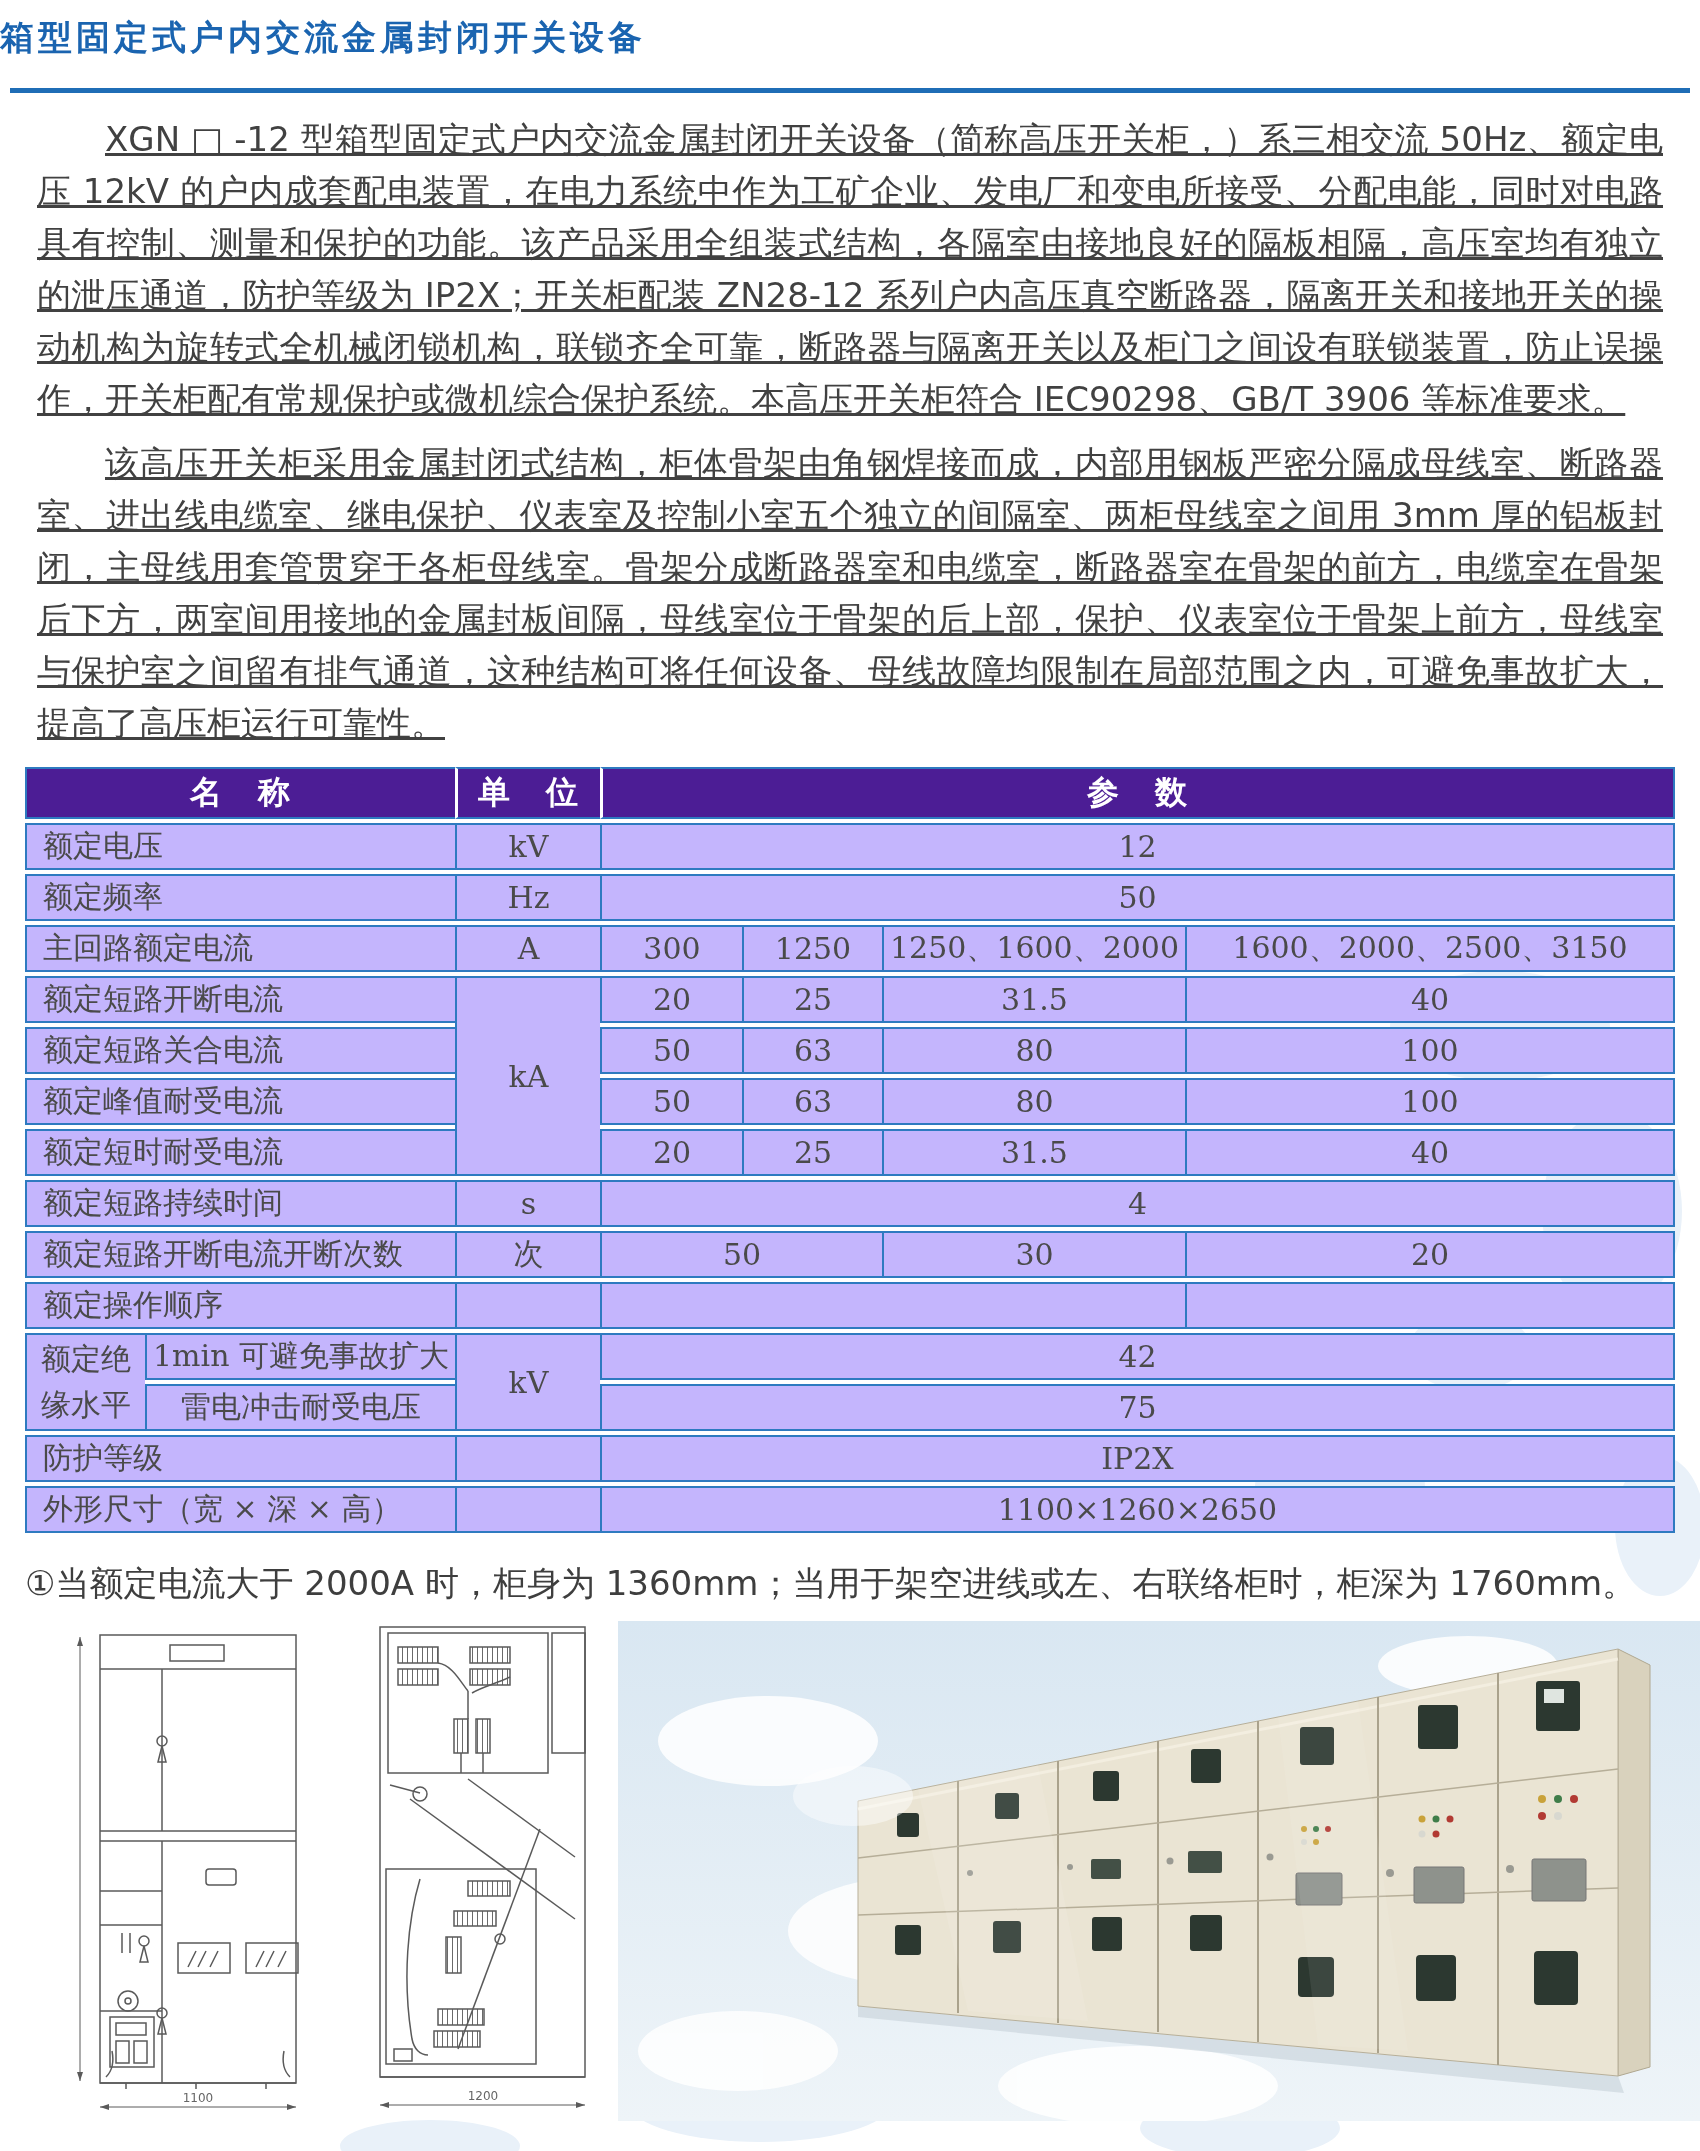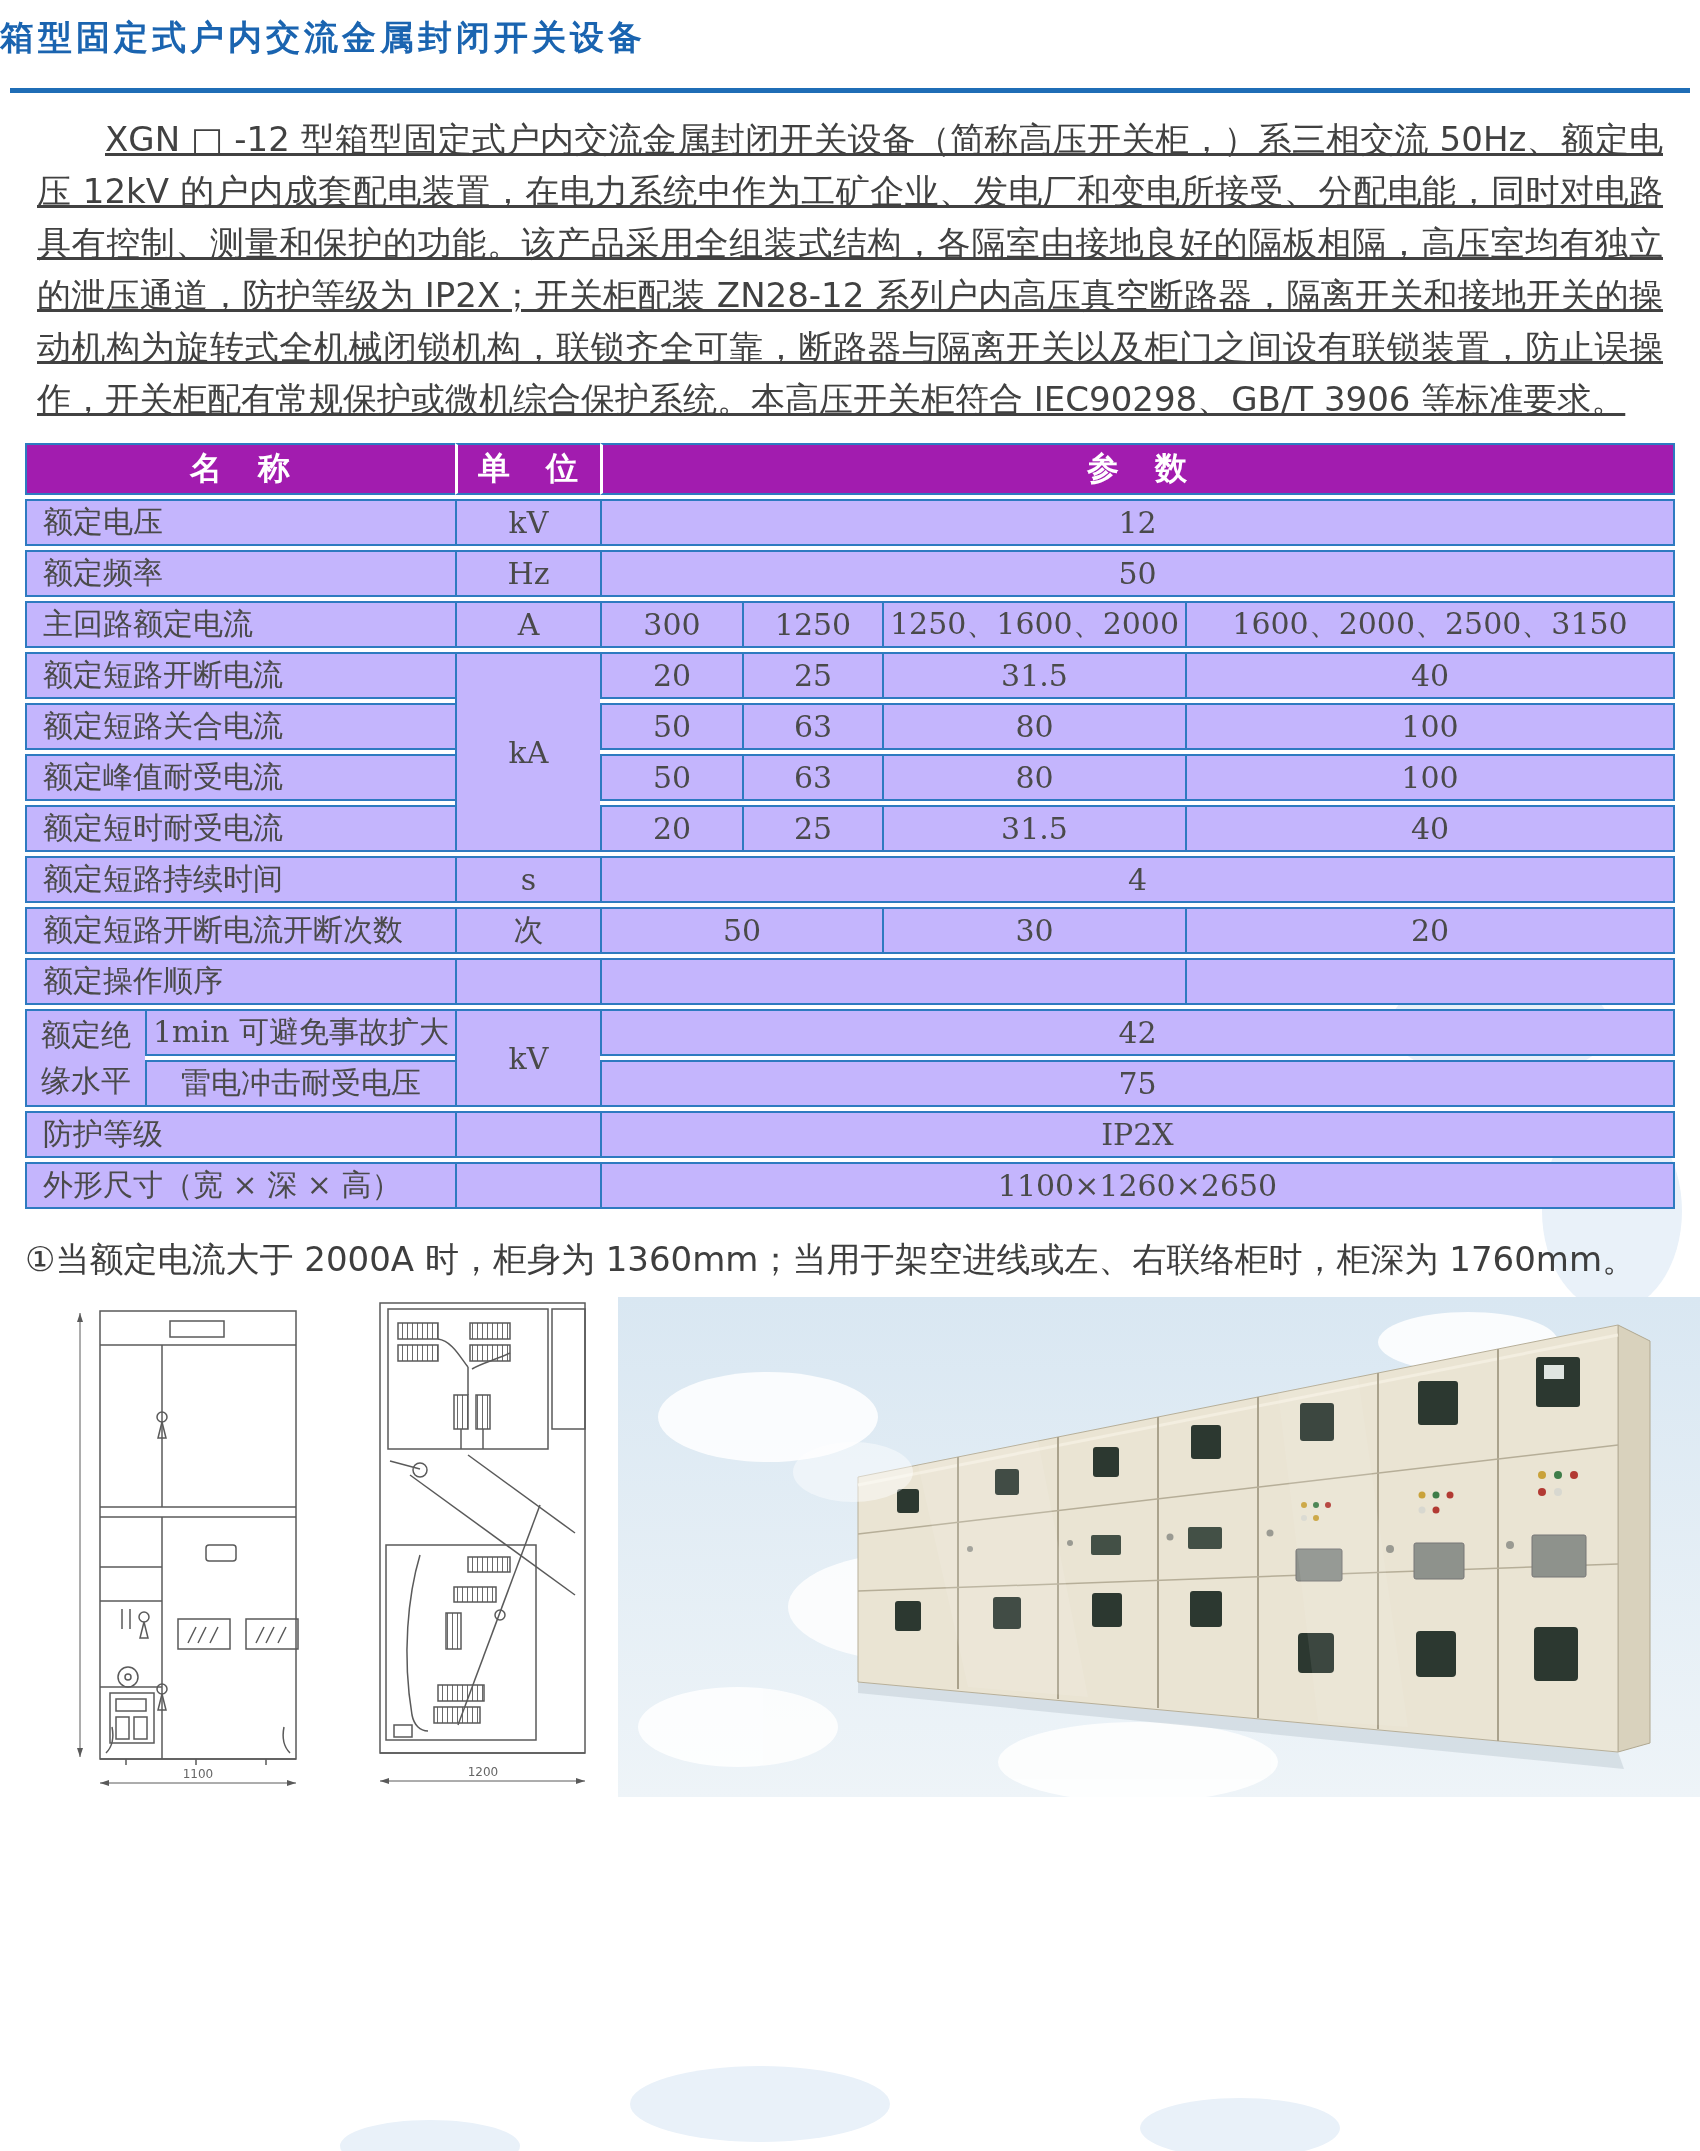--- a/index.html
+++ b/index.html
@@ -15,21 +15,21 @@
   .title2{margin:6px 0 0;color:#1a64b0;font-size:34px;font-weight:bold;letter-spacing:4px;line-height:62px;}
   .rule{height:5px;background:#1f6db6;margin:20px 10px 0;}
   .intro{margin:20px 25px 0;font-size:34px;line-height:52px;text-align:justify;color:#414141;}
   .intro p{margin:12px;text-indent:2em;text-decoration:underline;}
   table.spec{
     border-collapse:separate;border-spacing:0 4px;table-layout:fixed;
     margin:14px 0 0 25px;width:1650px;
     font-family:"DejaVu Serif","Liberation Serif",serif;font-size:30px;color:#4a4a4a;
   }
   table.spec th{
-    background:#a21caf;color:#ffffff;font-family:"DejaVu Sans","Liberation Sans",sans-serif;
+    background:#4c1d95;color:#ffffff;font-family:"DejaVu Sans","Liberation Sans",sans-serif;
     font-weight:bold;font-size:32px;height:44px;padding:2px 0;
     border-top:2px solid #2e7ac0;border-bottom:2px solid #2e7ac0;letter-spacing:2px;
   }
   table.spec th.first{border-left:2px solid #2e7ac0;}
   table.spec th.wdiv{border-left:3px solid #ffffff;}
   table.spec th.lastth{border-right:2px solid #2e7ac0;}
   table.spec td{
     background:#c4b5fd;height:38px;padding:1px 6px;text-align:center;
     border:solid #2e7ac0;border-width:2px 0 2px 2px;overflow:hidden;white-space:nowrap;
   }
@@ -61,20 +61,21 @@
     </g>
   </svg>
 
   <div class="content">
 
     <div class="title2">箱型固定式户内交流金属封闭开关设备</div>
     <div class="rule"></div>
 
     <div class="intro">
       <p>XGN □ -12 型箱型固定式户内交流金属封闭开关设备（简称高压开关柜，）系三相交流 50Hz、额定电压 12kV 的户内成套配电装置，在电力系统中作为工矿企业、发电厂和变电所接受、分配电能，同时对电路具有控制、测量和保护的功能。该产品采用全组装式结构，各隔室由接地良好的隔板相隔，高压室均有独立的泄压通道，防护等级为 IP2X；开关柜配装 ZN28-12 系列户内高压真空断路器，隔离开关和接地开关的操动机构为旋转式全机械闭锁机构，联锁齐全可靠，断路器与隔离开关以及柜门之间设有联锁装置，防止误操作，开关柜配有常规保护或微机综合保护系统。本高压开关柜符合 IEC90298、GB/T 3906 等标准要求。</p>
+      <p>该高压开关柜采用金属封闭式结构，柜体骨架由角钢焊接而成，内部用钢板严密分隔成母线室、断路器室、进出线电缆室、继电保护、仪表室及控制小室五个独立的间隔室、两柜母线室之间用 3mm 厚的铝板封闭，主母线用套管贯穿于各柜母线室。骨架分成断路器室和电缆室，断路器室在骨架的前方，电缆室在骨架后下方，两室间用接地的金属封板间隔，母线室位于骨架的后上部，保护、仪表室位于骨架上前方，母线室与保护室之间留有排气通道，这种结构可将任何设备、母线故障均限制在局部范围之内，可避免事故扩大，提高了高压柜运行可靠性。</p>
     </div>
 
     <table class="spec">
       <colgroup>
         <col style="width:120px">
           <col style="width:310px">
           <col style="width:145px">
         <col style="width:142px">
           <col style="width:140px">
           <col style="width:303px">

